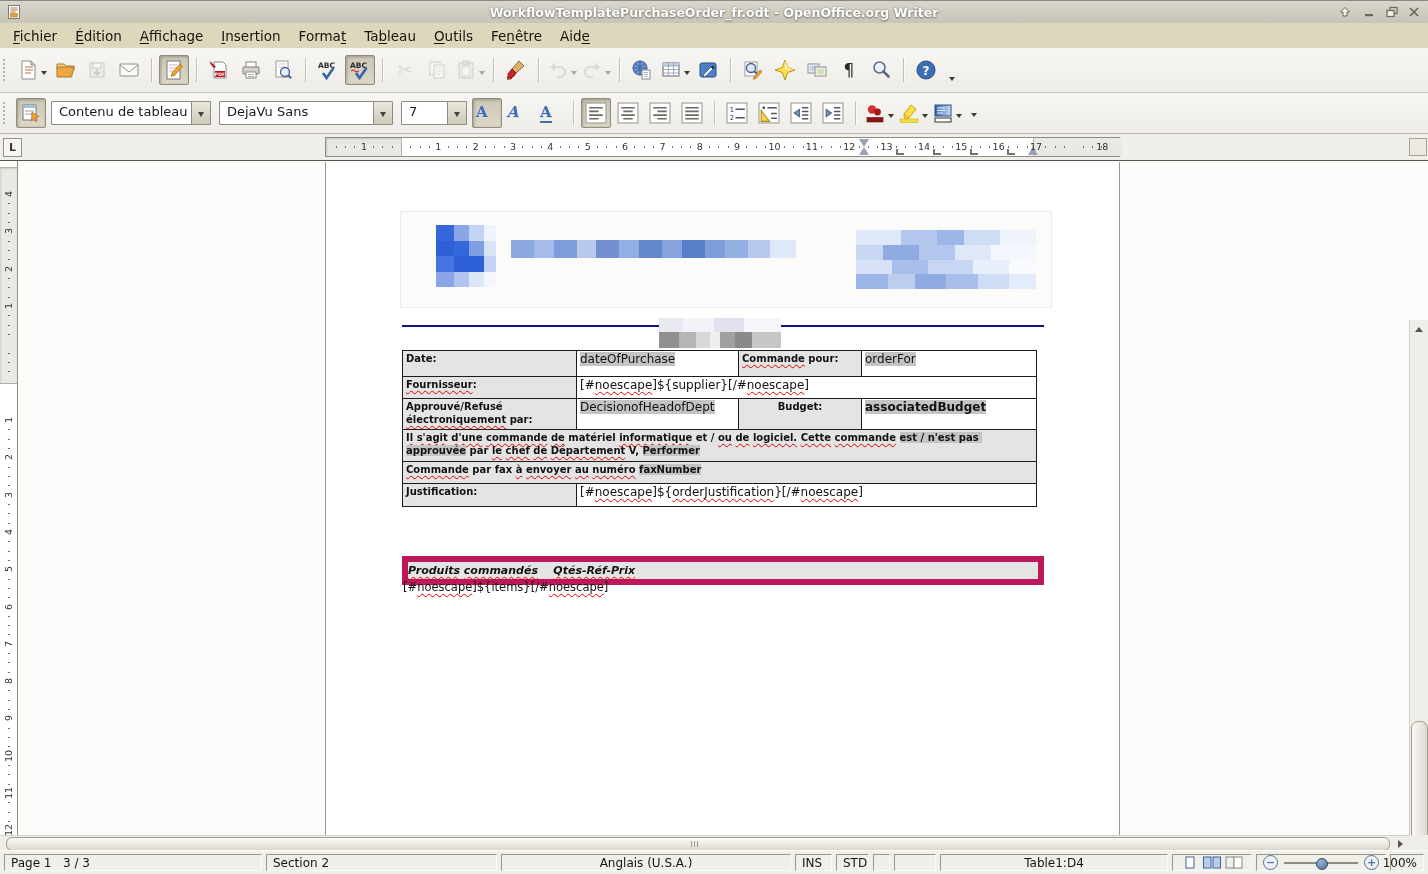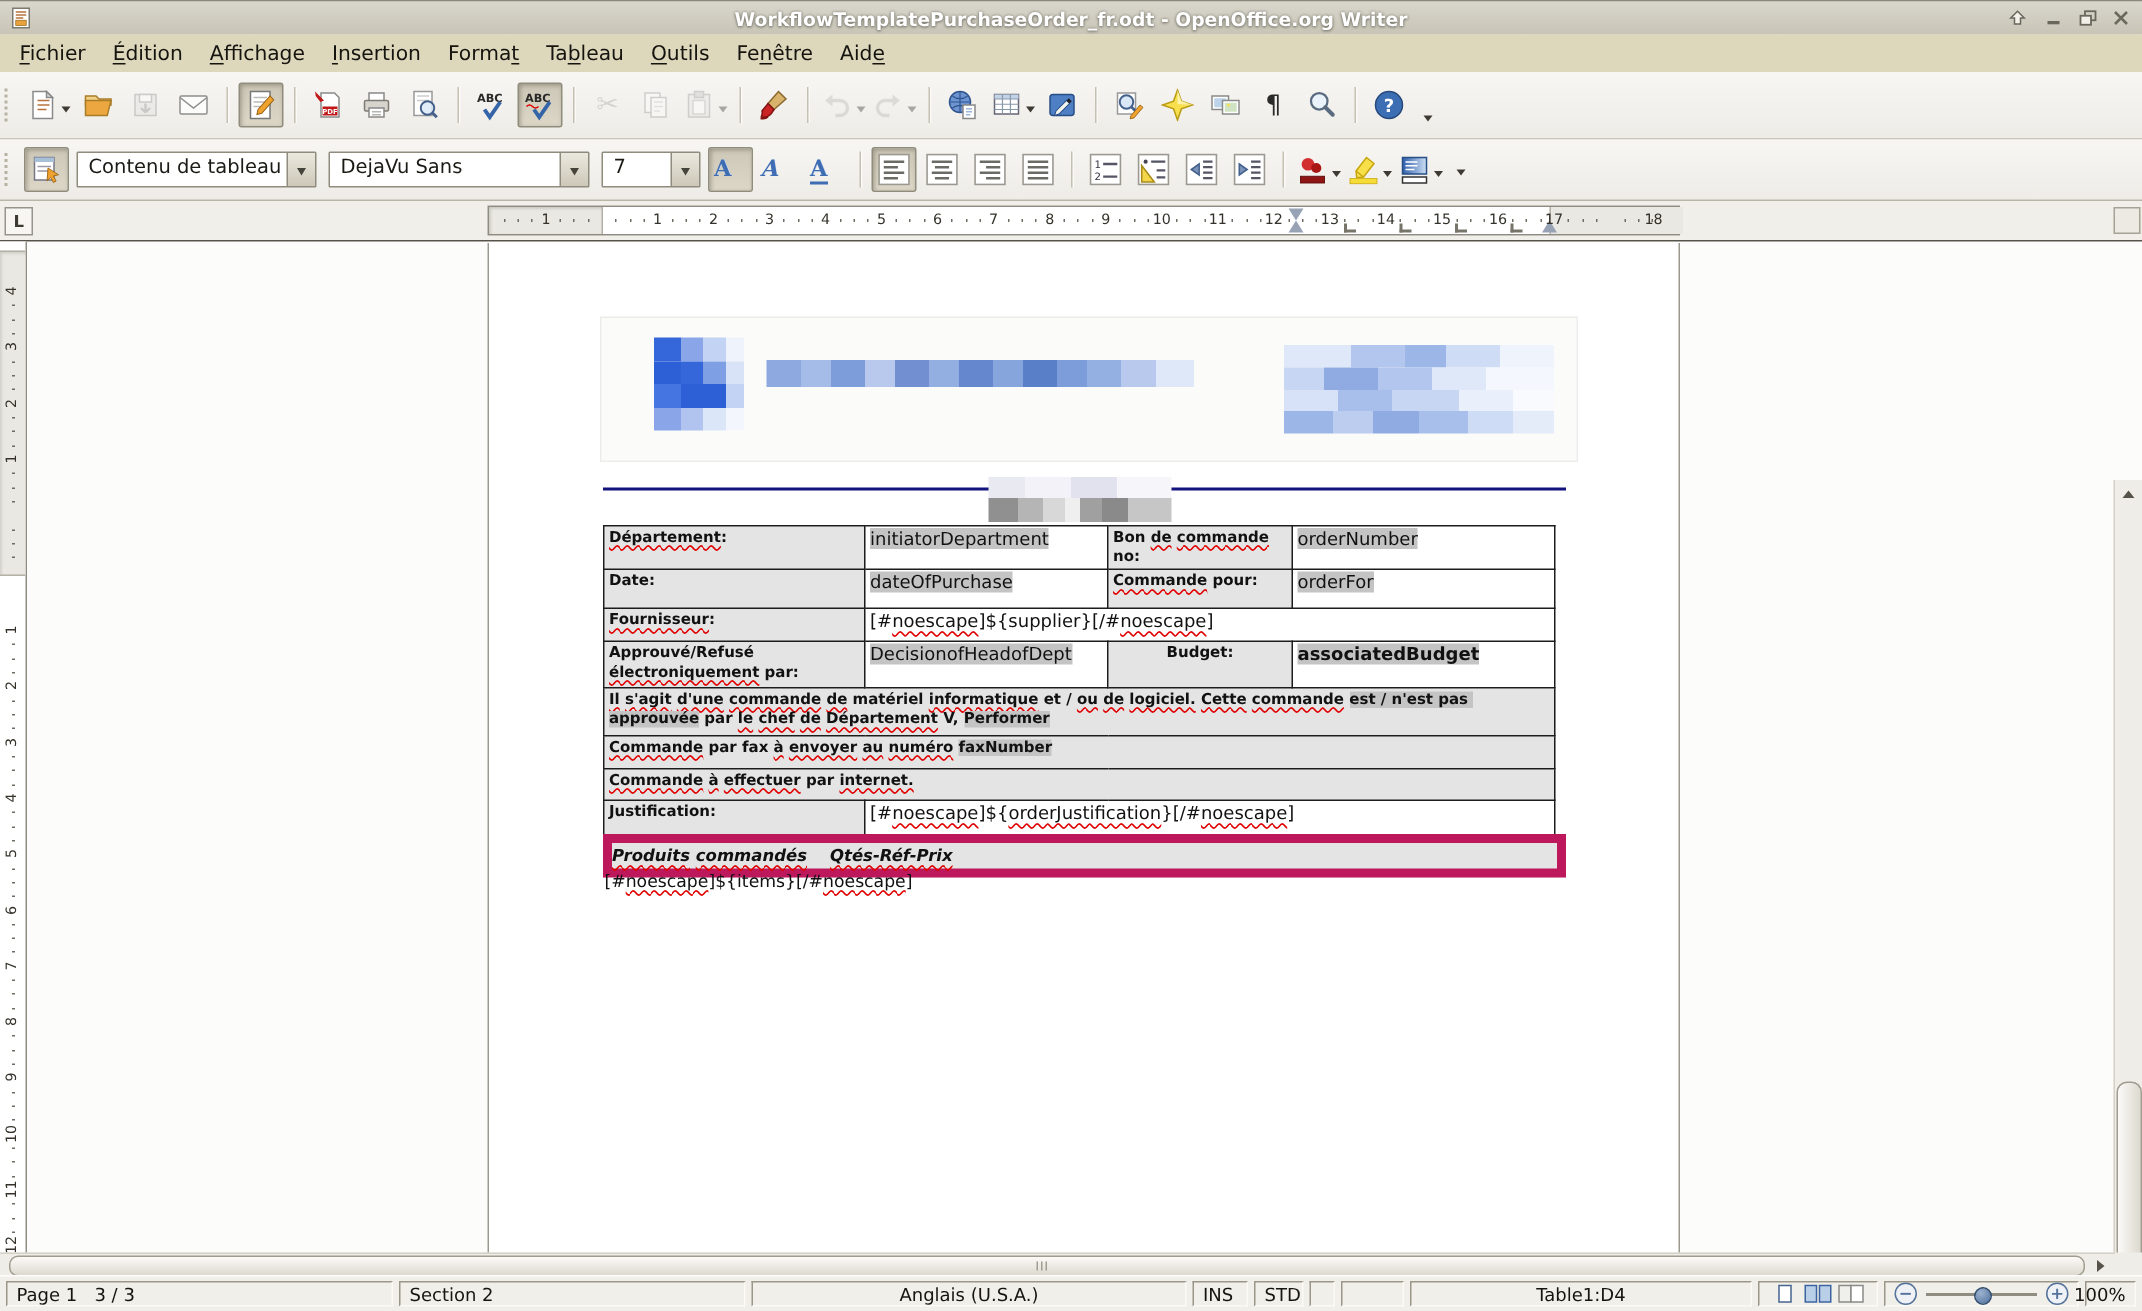--- a/index.html
+++ b/index.html
@@ -751,49 +751,40 @@
 
       <table id="doc-table">
         <colgroup>
             <col style="width:174px">
             <col style="width:162px">
             <col style="width:123px">
             <col style="width:175px">
           </colgroup>
         <tbody id="doc-table-body">
             <tr>
-              <td class="lab" style="height: 26px;"><span class="b sp">Département</span><span class="b">:</span></td>
-              <td class="val" style="height: 26px;"><span class="f">initiatorDepartment</span></td>
-              <td class="lab" style="height: 26px;"><span class="b">Bon </span><span class="b sp">de</span><span class="b"> </span><span class="b sp">commande</span><span class="b"> no:</span></td>
-              <td class="val" style="height: 26px;"><span class="f">orderNumber</span></td>
-            </tr>
-            <tr>
               <td class="lab" style="height: 23px;"><span class="b">Date:</span></td>
               <td class="val" style="height: 23px;"><span class="f">dateOfPurchase</span></td>
               <td class="lab" style="height: 23px;"><span class="b sp">Commande</span><span class="b"> pour:</span></td>
               <td class="val" style="height: 23px;"><span class="f">orderFor</span></td>
             </tr>
             <tr>
               <td class="lab" style="height: 19px; margin-left: 48px;"><span class="b sp">Fournisseur</span><span class="b">:</span></td>
               <td class="val" colspan="3" style="height: 19px;"><span class="">[#</span><span class="sp">noescape</span><span class="">]${supplier}[/#</span><span class="sp">noescape</span><span class="">]</span></td>
             </tr>
             <tr>
               <td class="lab" style="height: 28px;"><span class="b">Approuvé/Refusé </span><span class="b sp">électroniquement</span><span class="b"> par:</span></td>
               <td class="val" style="height: 28px;"><span class="f">DecisionofHeadofDept</span></td>
               <td class="lab" style="height: 28px; text-align: center;"><span class="b">Budget:</span></td>
               <td class="val" style="height: 28px;"><span class="b f">associatedBudget</span></td>
             </tr>
             <tr>
               <td class="lab txt" colspan="4" style="height: 29px;"><span class="b sp">Il</span><span class="b"> </span><span class="b sp">s'agit</span><span class="b"> </span><span class="b sp">d'une</span><span class="b"> </span><span class="b sp">commande</span><span class="b"> </span><span class="b sp">de</span><span class="b"> matériel </span><span class="b sp">informatique</span><span class="b"> et / </span><span class="b sp">ou</span><span class="b"> </span><span class="b sp">de</span><span class="b"> </span><span class="b sp">logiciel.</span><span class="b"> </span><span class="b sp">Cette</span><span class="b"> </span><span class="b sp">commande</span><span class="b"> </span><span class="b f">est / n'est pas approuvée</span><span class="b"> par </span><span class="b sp">le</span><span class="b"> </span><span class="b sp">chef</span><span class="b"> </span><span class="b sp">de</span><span class="b"> </span><span class="b sp">Département</span><span class="b"> V, </span><span class="b f">Performer</span></td>
             </tr>
             <tr>
               <td class="lab txt" colspan="4" style="height: 19px;"><span class="b sp">Commande</span><span class="b"> par fax </span><span class="b sp">à</span><span class="b"> </span><span class="b sp">envoyer</span><span class="b"> </span><span class="b sp">au</span><span class="b"> </span><span class="b sp">numéro</span><span class="b"> </span><span class="b f">faxNumber</span></td>
-            </tr>
-            <tr>
-              <td class="lab txt" colspan="4" style="height: 18px;"><span class="b sp">Commande</span><span class="b"> </span><span class="b sp">à</span><span class="b"> </span><span class="b sp">effectuer</span><span class="b"> par </span><span class="b sp">internet.</span></td>
             </tr>
             <tr>
               <td class="lab" style="height: 20px;"><span class="b">Justification:</span></td>
               <td class="val" colspan="3" style="height: 20px;"><span class="">[#</span><span class="sp">noescape</span><span class="">]${</span><span class="sp">orderJustification</span><span class="">}[/#</span><span class="sp">noescape</span><span class="">]</span></td>
             </tr>
           </tbody>
       </table>
 
       <div id="products-header"><span class="b sp">Produits</span><span class="b"> </span><span class="b sp">commandés</span><span class="b">    </span><span class="b sp">Qtés-Réf-Prix</span></div>
       <div id="items-line"><span class="">[#</span><span class="sp">noescape</span><span class="">]${items}[/#</span><span class="sp">noescape</span><span class="">]</span></div>

